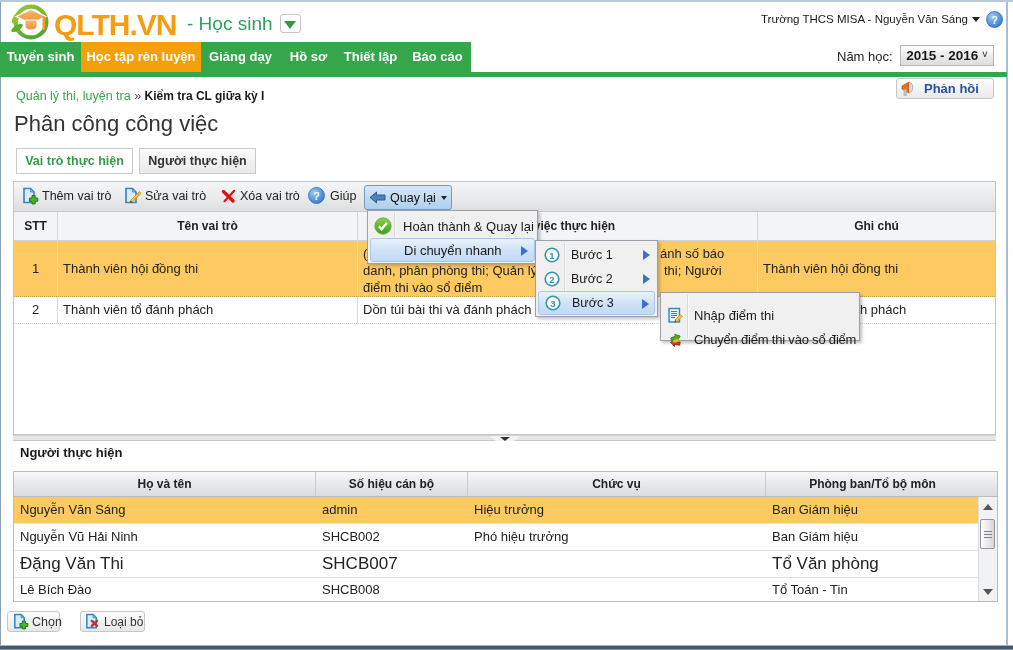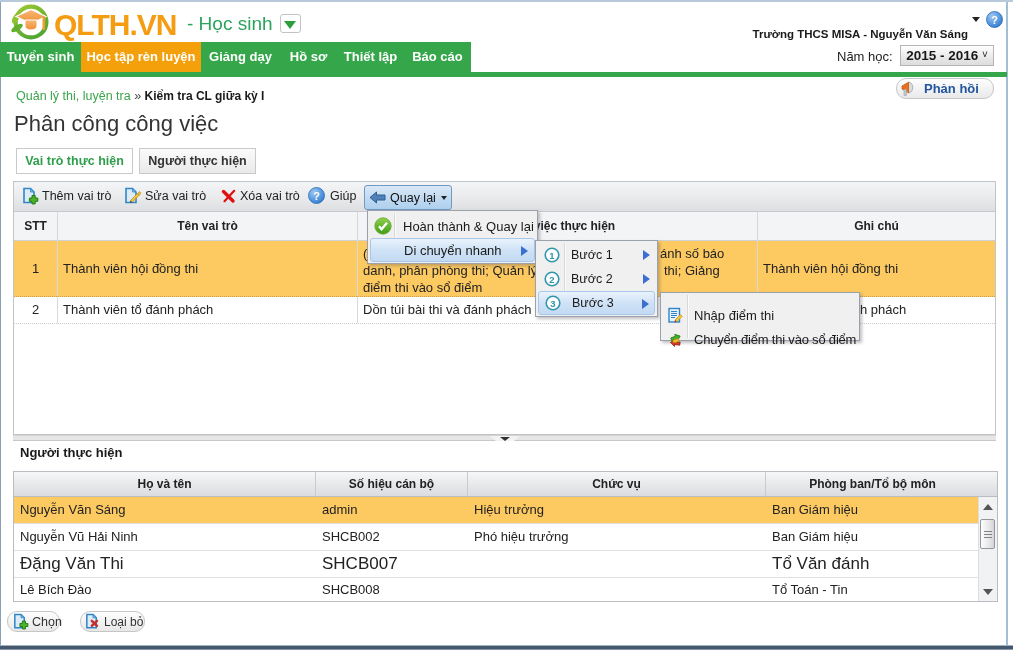--- a/index.html
+++ b/index.html
@@ -1,21 +1,21 @@
 <!DOCTYPE html>
 <html><head>
 <meta charset="utf-8">
 <style>
 *{margin:0;padding:0;box-sizing:border-box}
 html,body{width:1013px;height:650px;overflow:hidden}
 body{position:relative;font-family:"Liberation Sans",sans-serif;background:#fff;color:#222}
 .a{position:absolute}
 .nav-tab{display:inline-block;height:30px;line-height:30px;text-align:center;color:#fff;font-weight:bold;font-size:13px;background:#35a64a;vertical-align:top}
 .hcell{position:absolute;top:0;height:100%;font-weight:bold;font-size:12px;text-align:center;border-right:1px solid #d5d7da}
-.btn{position:absolute;height:21px;white-space:nowrap;border:1px solid #c6c6c6;border-radius:10px;background:linear-gradient(#fdfdfd,#f3f3f3 50%,#e7e7e7);font-size:12.5px;color:#333;display:flex;align-items:center;padding:0 8px 0 4px}
+.btn{position:absolute;height:21px;white-space:nowrap;border:1px solid #c6c6c6;border-radius:3px;background:linear-gradient(#fdfdfd,#f3f3f3 50%,#e7e7e7);font-size:12.5px;color:#333;display:flex;align-items:center;padding:0 8px 0 4px}
 .menu{position:absolute;background:#f0f0f1;border:1px solid #9aa1ab;box-shadow:2px 2px 3px rgba(80,80,90,.35);z-index:50}
 .mi{position:relative;height:24px;display:flex;align-items:center;font-size:13px;color:#1a1a1a;white-space:nowrap}
 .hl{background:linear-gradient(#eaf3fc,#cfe2f6 50%,#c3daf3);border:1px solid #a9c7e8;border-radius:3px}
 .gut{position:absolute;top:2px;bottom:2px;width:1px;background:#d8d8d8;box-shadow:1px 0 0 #fbfbfb}
 .sarr{position:absolute;width:0;height:0;border-top:5px solid transparent;border-bottom:5px solid transparent;border-left:7px solid #3a6fd0}
 </style>
 </head>
 <body>
 
 <div class="a" style="left:0;top:0;width:1013px;height:2px;background:#b7c9da"></div>
@@ -43,21 +43,21 @@
 <polygon points="20,7.5 35,14.5 20,21.5 5,14.5" fill="url(#lc)" stroke="#fff" stroke-width="1.2"></polygon>
 <path d="M14 18 v6 a6 4 0 0 0 12 0 v-6 z" fill="url(#lc)" stroke="#fff" stroke-width="1"></path>
 <rect x="31.5" y="14.5" width="2.6" height="13.5" fill="#f29b30"></rect>
 </svg>
 </div>
 <div class="a" style="left:54px;top:8px;font-size:30px;font-weight:bold;color:#f49d13;letter-spacing:-1px">QLTH.VN</div>
 <div class="a" style="left:187px;top:13px;font-size:19px;color:#2ba35c">- Học sinh</div>
 <div class="a" style="left:280px;top:14px;width:21px;height:19px;border:1px solid #c3c3c3;border-radius:3px;background:#fff">
   <div class="a" style="left:3px;top:6px;width:0;height:0;border-left:6px solid transparent;border-right:6px solid transparent;border-top:8px solid #2e9e3d"></div>
 </div>
-<div class="a" style="right:45px;top:28px;font-size:11.5px;font-weight:bold;color:#1a1a1a;white-space:nowrap">Trường THCS MISA - Nguyễn Văn Sáng</div>
+<div class="a" style="right:45px;top:13px;font-size:11.5px;font-weight:normal;color:#1a1a1a;white-space:nowrap">Trường THCS MISA - Nguyễn Văn Sáng</div>
 <div class="a" style="left:972px;top:17px;width:0;height:0;border-left:4px solid transparent;border-right:4px solid transparent;border-top:5px solid #222"></div>
 <div class="a" style="left:986px;top:11px;width:17px;height:17px">
 <svg width="17" height="17" viewBox="0 0 17 17">
 <defs>
         <radialGradient id="qg" cx="0.35" cy="0.3" r="0.9">
           <stop offset="0" stop-color="#9ec7f0"></stop>
           <stop offset="0.6" stop-color="#4f93dd"></stop>
           <stop offset="1" stop-color="#2a6dbb"></stop>
         </radialGradient>
       </defs>
@@ -99,21 +99,21 @@
     <div class="hcell" style="left:744px;width:237px;border-right:none;line-height:28px">Ghi chú</div>
   </div>
 
   <div class="a" style="left:0;top:59px;width:100%;height:56px;background:#fdca62;border-bottom:1px dotted #c9a14d">
     <div class="a" style="left:0;top:0;width:44px;height:100%;border-right:1px solid #d9d9d9;text-align:center;line-height:55px;font-size:13px">1</div>
     <div class="a" style="left:44px;top:0;width:300px;height:100%;border-right:1px solid #d9d9d9;line-height:55px;font-size:13px;padding-left:5px">Thành viên hội đồng thi</div>
     <div class="a" style="left:344px;top:0;width:400px;height:100%;border-right:1px solid #d9d9d9;font-size:13px">
       <div class="a" style="left:5px;top:5px">(</div>
       <div class="a" style="left:302px;top:5px">ánh số báo</div>
       <div class="a" style="left:5px;top:22px">danh, phân phòng thi; Quản lý tình hình</div>
-      <div class="a" style="left:306px;top:22px">thi; Giảng</div>
+      <div class="a" style="left:306px;top:22px">thi; Người</div>
       <div class="a" style="left:5px;top:39px">điểm thi vào sổ điểm</div>
     </div>
     <div class="a" style="left:744px;top:0;width:237px;height:100%;line-height:55px;font-size:13px;padding-left:5px">Thành viên hội đồng thi</div>
   </div>
 
   <div class="a" style="left:0;top:115px;width:100%;height:27px;border-bottom:1px dotted #cccccc">
     <div class="a" style="left:0;top:0;width:44px;height:100%;border-right:1px solid #d9d9d9;text-align:center;line-height:26px;font-size:13px">2</div>
     <div class="a" style="left:44px;top:0;width:300px;height:100%;border-right:1px solid #d9d9d9;line-height:26px;font-size:13px;padding-left:5px">Thành viên tổ đánh phách</div>
     <div class="a" style="left:344px;top:0;width:400px;height:100%;border-right:1px solid #d9d9d9;line-height:26px;font-size:13px;padding-left:5px">Dồn túi bài thi và đánh phách</div>
     <div class="a" style="left:744px;top:0;width:237px;height:100%;line-height:26px;font-size:13px">
@@ -187,21 +187,21 @@
   </div>
   <div class="a" style="left:0;top:52px;width:964px;height:27px;border-bottom:1px solid #e0e0e0;font-size:13px">
     <div class="a" style="left:6px;top:0;line-height:26px">Nguyễn Vũ Hải Ninh</div>
     <div class="a" style="left:308px;top:0;line-height:26px">SHCB002</div>
     <div class="a" style="left:460px;top:0;line-height:26px">Phó hiệu trưởng</div>
     <div class="a" style="left:758px;top:0;line-height:26px">Ban Giám hiệu</div>
   </div>
   <div class="a" style="left:0;top:79px;width:964px;height:27px;border-bottom:1px solid #e0e0e0;font-size:17px">
     <div class="a" style="left:6px;top:0;line-height:26px">Đặng Văn Thi</div>
     <div class="a" style="left:308px;top:0;line-height:26px">SHCB007</div>
-    <div class="a" style="left:758px;top:0;line-height:26px">Tổ Văn đánh</div>
+    <div class="a" style="left:758px;top:0;line-height:26px">Tổ Văn phòng</div>
   </div>
   <div class="a" style="left:0;top:106px;width:964px;height:23px;font-size:13px">
     <div class="a" style="left:6px;top:0;line-height:24px">Lê Bích Đào</div>
     <div class="a" style="left:308px;top:0;line-height:24px">SHCB008</div>
     <div class="a" style="left:758px;top:0;line-height:24px">Tổ Toán - Tin</div>
   </div>
 
   <div class="a" style="left:964px;top:25px;width:19px;height:104px;background:#f1f2f4;border-left:1px solid #dcdee0">
     <div class="a" style="left:4px;top:7px;width:0;height:0;border-left:5px solid transparent;border-right:5px solid transparent;border-bottom:6px solid #555"></div>
     <div class="a" style="left:1px;top:22px;width:15px;height:30px;border:1px solid #96969a;border-radius:2px;background:linear-gradient(90deg,#fdfdfd,#e8e8ea 60%,#d4d4d8)">

